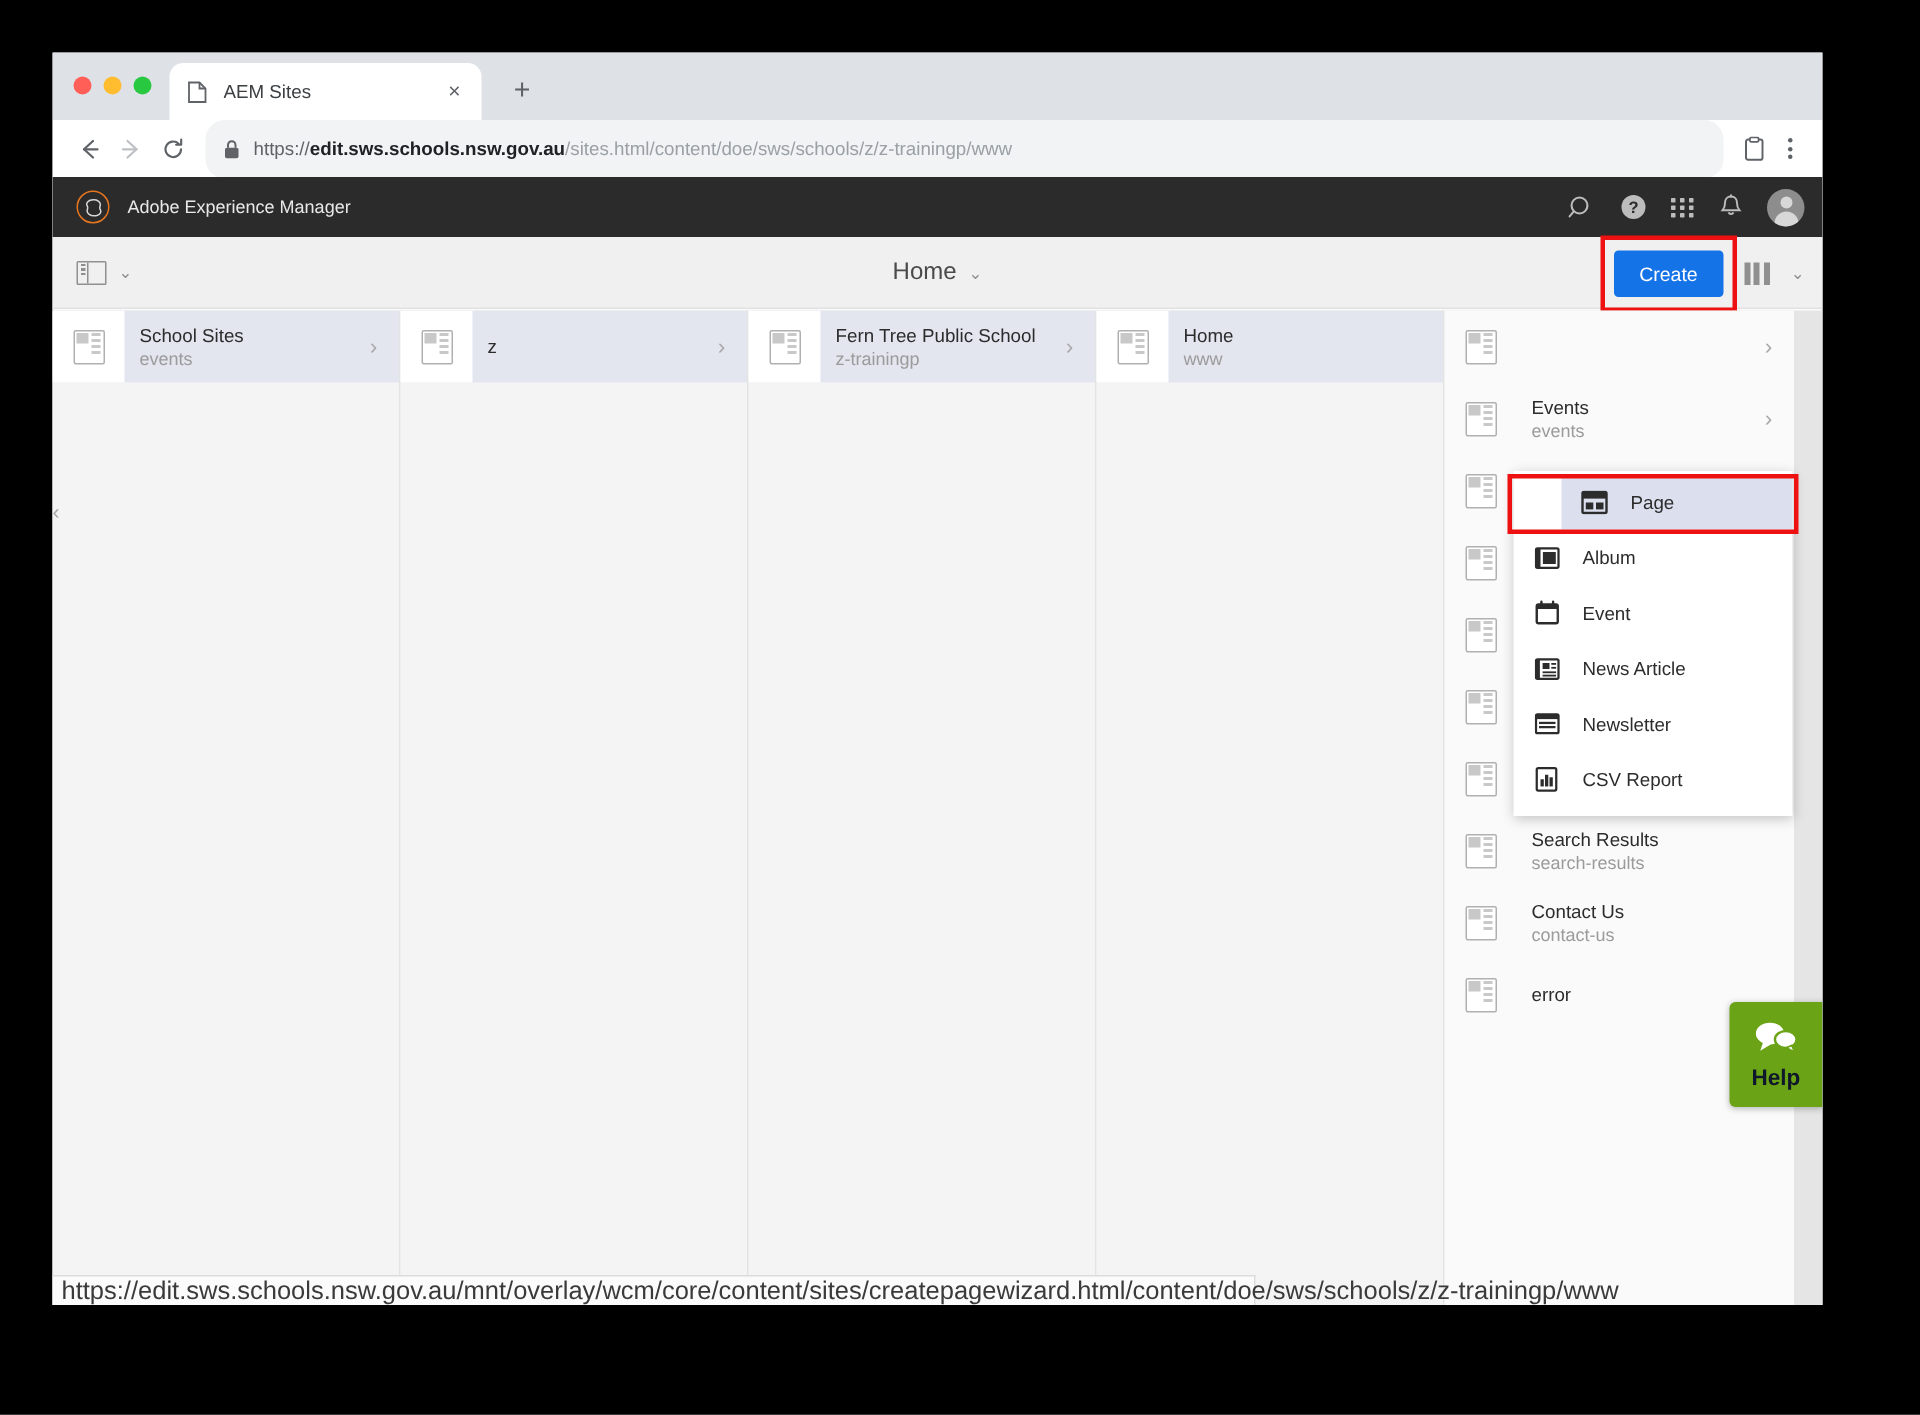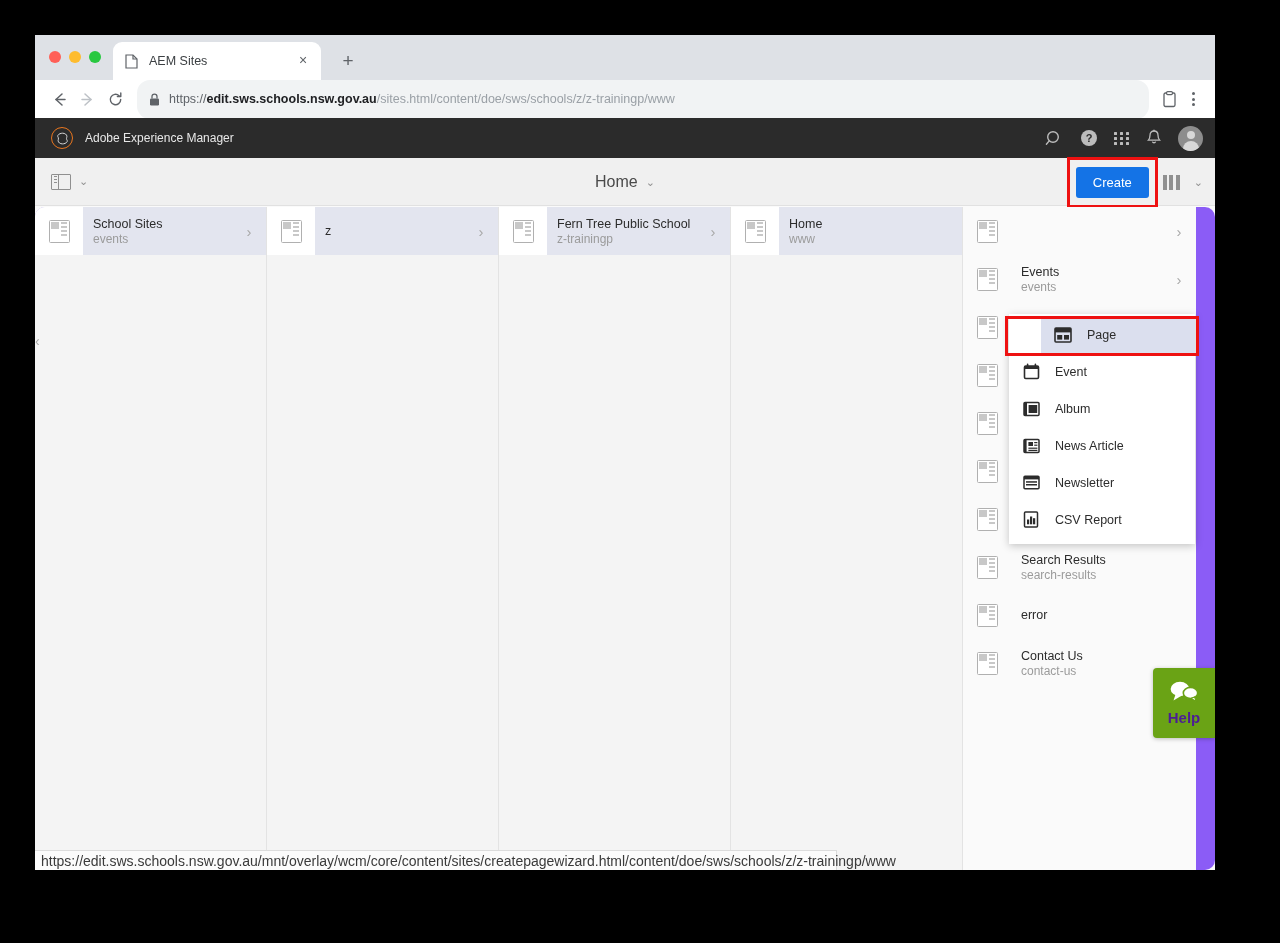--- a/index.html
+++ b/index.html
@@ -212,23 +212,22 @@
     pointer-events: none;
   }
   .cols-icon { display: flex; gap: 2.5px; }
   .cols-icon i { width: 4px; height: 15px; background: #909090; display:block;}
 
   
   .columns {
     position: absolute;
     left: 0; right: 0; top: 89px; bottom: 0;
     display: flex;
-    background: #8b5cf6;
+    background: #e5e5e5;
     overflow: hidden;
-    border-radius: 10px;
   }
   .col {
     flex: 0 0 auto;
     height: 100%;
     border-right: 1px solid #e3e3e3;
     background: #f4f4f4;
     position: relative;
   }
   .col.c1 { width: 232px; }
   .col.c2 { width: 232px; }
@@ -339,37 +338,37 @@
     right: 0; bottom: 132px;
     width: 62px; height: 70px;
     background: #6aa315;
     border-radius: 4px 0 0 4px;
     display: flex; flex-direction: column;
     align-items: center; justify-content: center;
     gap: 3px;
     z-index: 35;
     box-shadow: 0 1px 4px rgba(0,0,0,.25);
   }
-  .help-label { color: #4c1d95; font-size: 15px; font-weight: bold; }
+  .help-label { color: #0f172a; font-size: 15px; font-weight: bold; }
 
   
   .statusbar {
     position: absolute;
     left: 0; bottom: 0;
     max-width: 802px;
     height: 20px;
     background: #fbfbfb;
     border: 1px solid #dcdcdc;
     border-left: none; border-bottom: none;
     display: flex; align-items: center;
     padding: 0 6px;
     z-index: 50;
   }
   .status-text {
-    font-size: 14px;
+    font-size: 17px;
     color: #3a3a3a;
     white-space: nowrap;
   }
 </style>
 </head>
 <body>
 
 <div id="browser-window">
 
   <div class="tabstrip">
@@ -634,32 +633,32 @@
               <div class="row-title">Search Results</div>
               <div class="row-sub">search-results</div>
             </div>
             <span class="row-chev"></span>
           </div>
           <div class="row">
             <span class="thumb-cell">
               <span class="pagethumb"></span>
             </span>
             <div class="row-text">
+              <div class="row-title">Contact Us</div>
+              <div class="row-sub">contact-us</div>
+            </div>
+            <span class="row-chev"></span>
+          </div>
+          <div class="row">
+            <span class="thumb-cell">
+              <span class="pagethumb"></span>
+            </span>
+            <div class="row-text">
               <div class="row-title">error</div>
               <div class="row-sub"></div>
-            </div>
-            <span class="row-chev"></span>
-          </div>
-          <div class="row">
-            <span class="thumb-cell">
-              <span class="pagethumb"></span>
-            </span>
-            <div class="row-text">
-              <div class="row-title">Contact Us</div>
-              <div class="row-sub">contact-us</div>
             </div>
             <span class="row-chev"></span>
           </div>
         </div>
     </div>
 
     <span class="left-edge-chev">‹</span>
 
     <div class="dropdown">
       <div class="dd-item active">
@@ -669,38 +668,38 @@
             <rect x="1" y="1" width="16" height="4.4" fill="currentColor"></rect>
             <rect x="3.2" y="8" width="5" height="4.6" fill="currentColor"></rect>
             <rect x="10" y="8" width="5" height="4.6" fill="currentColor"></rect>
           </svg>
         </span>
         <span class="dd-label">Page</span>
       </div>
 
       <div class="dd-item">
         <span class="dd-ico">
+          <svg width="17" height="16" viewBox="0 0 17 16">
+            <rect x="1" y="1.5" width="15" height="13" rx="1" fill="none" stroke="currentColor" stroke-width="1.5"></rect>
+            <rect x="1" y="1.5" width="3" height="13" fill="currentColor"></rect>
+            <rect x="5.6" y="4" width="8.6" height="8" fill="currentColor"></rect>
+          </svg>
+        </span>
+        <span class="dd-label">Album</span>
+      </div>
+
+      <div class="dd-item">
+        <span class="dd-ico">
           <svg width="17" height="17" viewBox="0 0 17 17">
             <rect x="1.5" y="3" width="14" height="12.5" rx="1.2" fill="none" stroke="currentColor" stroke-width="1.6"></rect>
             <rect x="1.5" y="3" width="14" height="3" fill="currentColor"></rect>
             <path d="M4.6 3V1.2M12.4 3V1.2" stroke="currentColor" stroke-width="1.6" stroke-linecap="round"></path>
           </svg>
         </span>
         <span class="dd-label">Event</span>
-      </div>
-
-      <div class="dd-item">
-        <span class="dd-ico">
-          <svg width="17" height="16" viewBox="0 0 17 16">
-            <rect x="1" y="1.5" width="15" height="13" rx="1" fill="none" stroke="currentColor" stroke-width="1.5"></rect>
-            <rect x="1" y="1.5" width="3" height="13" fill="currentColor"></rect>
-            <rect x="5.6" y="4" width="8.6" height="8" fill="currentColor"></rect>
-          </svg>
-        </span>
-        <span class="dd-label">Album</span>
       </div>
 
       <div class="dd-item">
         <span class="dd-ico">
           <svg width="17" height="16" viewBox="0 0 17 16">
             <rect x="1" y="1.5" width="15" height="13" rx="1" fill="none" stroke="currentColor" stroke-width="1.5"></rect>
             <rect x="1" y="1.5" width="2.6" height="13" fill="currentColor"></rect>
             <rect x="5.4" y="4" width="4.6" height="4" fill="currentColor"></rect>
             <rect x="11.2" y="4" width="3.2" height="1.2" fill="currentColor"></rect>
             <rect x="11.2" y="6.6" width="3.2" height="1.2" fill="currentColor"></rect>

